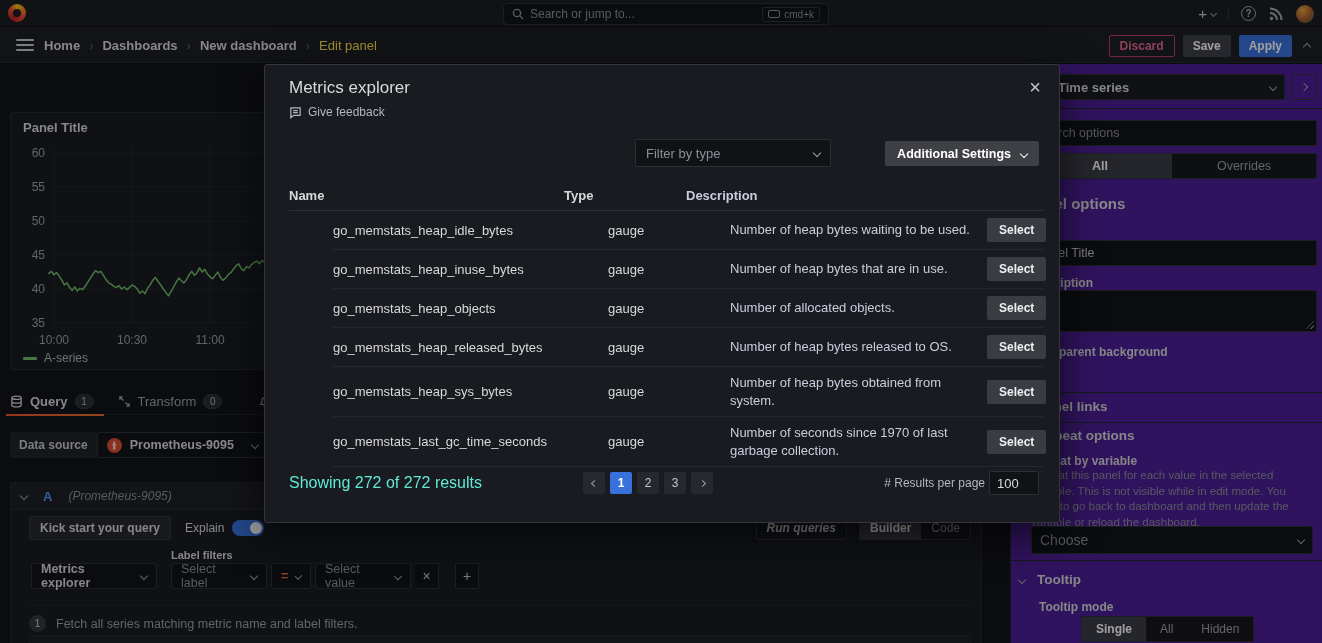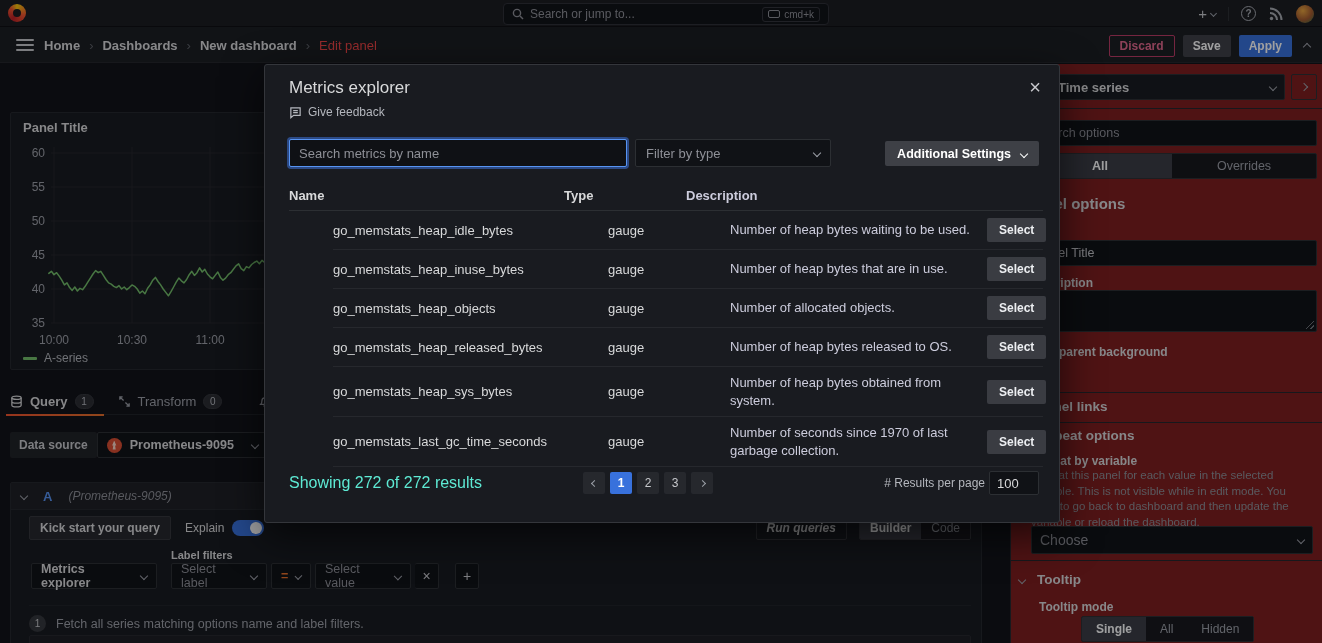--- a/index.html
+++ b/index.html
@@ -26,21 +26,21 @@
   .nav-divider { width:1px; height:14px; background:#2c2f33; }
   .help-circle { width:15px; height:15px; border:1.5px solid #a8abb1; border-radius:50%; color:#a8abb1; font-size:10px; font-weight:bold; display:flex; align-items:center; justify-content:center; }
   .avatar { width:18px; height:18px; border-radius:50%; background:radial-gradient(circle at 38% 32%, #e8a33d, #a35a2e 55%, #4c6a3d 90%); }
 
   
   .crumbbar { position:absolute; left:0; top:27px; width:1322px; height:36px; background:#1b1d21; border-bottom:1px solid #24262b; }
   .hamburger { position:absolute; left:16px; top:12px; width:18px; }
   .hamburger div { height:2px; background:#c7c8cc; margin-bottom:3px; border-radius:1px; }
   .crumbs { position:absolute; left:44px; top:0; height:36px; display:flex; align-items:center; gap:9px; font-size:13px; font-weight:bold; color:#d8d9da; }
   .crumb-sep { color:#5c6066; font-weight:normal; }
-  .crumbs .current { color:#ef4444; font-weight:normal; }
+  .crumbs .current { color:#fde047; font-weight:normal; }
   .crumb-actions { position:absolute; right:8px; top:7px; display:flex; align-items:center; gap:8px; }
   .btn { display:inline-flex; align-items:center; justify-content:center; height:22px; padding:0 10px; border-radius:2px; font-size:12px; font-weight:bold; cursor:default; }
   .btn.destructive-outline { background:transparent; border:1px solid #bc3a64; color:#e2688c; }
   .btn.secondary { background:#3e4046; color:#ffffff; }
   .btn.primary { background:#3871dc; color:#ffffff; }
   .collapse-up { color:#9da0a8; padding:4px; }
 
   
   .panel { position:absolute; left:10px; top:112px; width:980px; height:258px; background:#181b1f; border:1px solid #25272c; border-radius:2px; }
   .panel-title { position:absolute; left:12px; top:7px; font-size:13px; font-weight:bold; color:#d8d9da; }
@@ -84,21 +84,21 @@
   .select-box .val { color:#d8d9da; font-weight:bold; }
   .select-box .ph2 { color:#8e9097; }
   .op-orange { color:#e8702a; font-weight:bold; }
   .icon-btn { width:24px; height:26px; display:flex; align-items:center; justify-content:center; background:#101216; border:1px solid #2c2f33; border-radius:2px; color:#c7c8cc; font-size:14px; }
   .qstep { position:absolute; left:18px; top:122px; display:flex; align-items:center; gap:10px; border-top:1px solid #202227; padding-top:9px; right:10px; }
   .step-circle { width:17px; height:17px; border-radius:50%; background:#35373c; color:#c7c8cc; font-size:10px; display:flex; align-items:center; justify-content:center; }
   .qstep .txt { font-size:12.5px; color:#9da0a8; }
   .qbottom { position:absolute; left:18px; right:10px; top:152px; height:24px; background:#1c1e23; border:1px solid #26282d; border-radius:2px; }
 
   
-  .opane { position:absolute; left:1010px; top:64px; width:312px; height:579px; background:#7f1d1d; border-left:1px solid #26282d; }
+  .opane { position:absolute; left:1010px; top:64px; width:312px; height:579px; background:#4c1d95; border-left:1px solid #26282d; }
   .viz-row { position:absolute; left:16px; top:10px; width:290px; display:flex; gap:6px; }
   .viz-picker { flex:1; height:26px; border:1px solid #2c2f33; border-radius:2px; background:#181b1f; display:flex; align-items:center; padding:0 8px; gap:8px; font-size:13px; color:#d8d9da; font-weight:bold; }
   .viz-mini { width:14px; height:10px; border-bottom:1px solid #73bf69; position:relative; }
   .sq-btn { width:26px; height:26px; border:1px solid #2c2f33; border-radius:2px; display:flex; align-items:center; justify-content:center; }
   .o-div { position:absolute; left:0; width:312px; height:1px; background:#24262b; }
   .o-input { position:absolute; left:16px; width:290px; height:26px; background:#101216; border:1px solid #2c2f33; border-radius:2px; color:#8e9097; font-size:12.5px; display:flex; align-items:center; padding:0 8px; }
   .o-tabs { position:absolute; left:16px; width:290px; height:26px; border:1px solid #2c2f33; border-radius:2px; display:flex; overflow:hidden; background:#16171b; }
   .o-tab { flex:1; display:flex; align-items:center; justify-content:center; font-size:12.5px; color:#9da0a8; }
   .o-tab.on { background:#3a3d44; color:#fff; font-weight:bold; }
   .o-h1 { position:absolute; left:16px; font-size:15px; font-weight:bold; color:#d8d9da; }
@@ -300,21 +300,21 @@
     <span class="select-box" style="width:96px;">
         <span class="ph2">Select value</span>
         <span class="chev" style="margin-left:auto;"></span>
       </span>
     <span class="icon-btn" style="border-left:none;">×</span>
     <span style="width:8px;"></span>
     <span class="icon-btn">+</span>
   </div>
   <div class="qstep">
     <span class="step-circle">1</span>
-    <span class="txt">Fetch all series matching options name and label filters.</span>
+    <span class="txt">Fetch all series matching metric name and label filters.</span>
   </div>
   <div class="qbottom"></div>
 </div>
 
 <div class="opane">
   <div class="viz-row">
     <span class="viz-picker">
       <span class="viz-mini"></span>
       <span>Time series</span>
       <span class="chev" style="margin-left:auto;"></span>
@@ -372,23 +372,20 @@
 <div class="backdrop"></div>
 
 <div class="modal">
   <div class="m-title">Metrics explorer</div>
   <div class="m-close">×</div>
   <div class="m-feedback">
     <svg width="13" height="13" viewBox="0 0 14 14">
         <path d="M2 2 h10 v8 h-7 l-3 2.5 Z M4.5 5 h5 M4.5 7.2 h5"></path>
       </svg>
     <span>Give feedback</span>
-  </div>
-  <div class="m-search">
-    <input placeholder="Search metrics by name" style="">
   </div>
   <div class="m-filter">
     <span>Filter by type</span>
       <span class="chev"></span>
   </div>
   <div class="m-settings">
     <span>Additional Settings</span>
       <span class="chev" style="color:#fff;"></span>
   </div>
   <div class="m-table">

